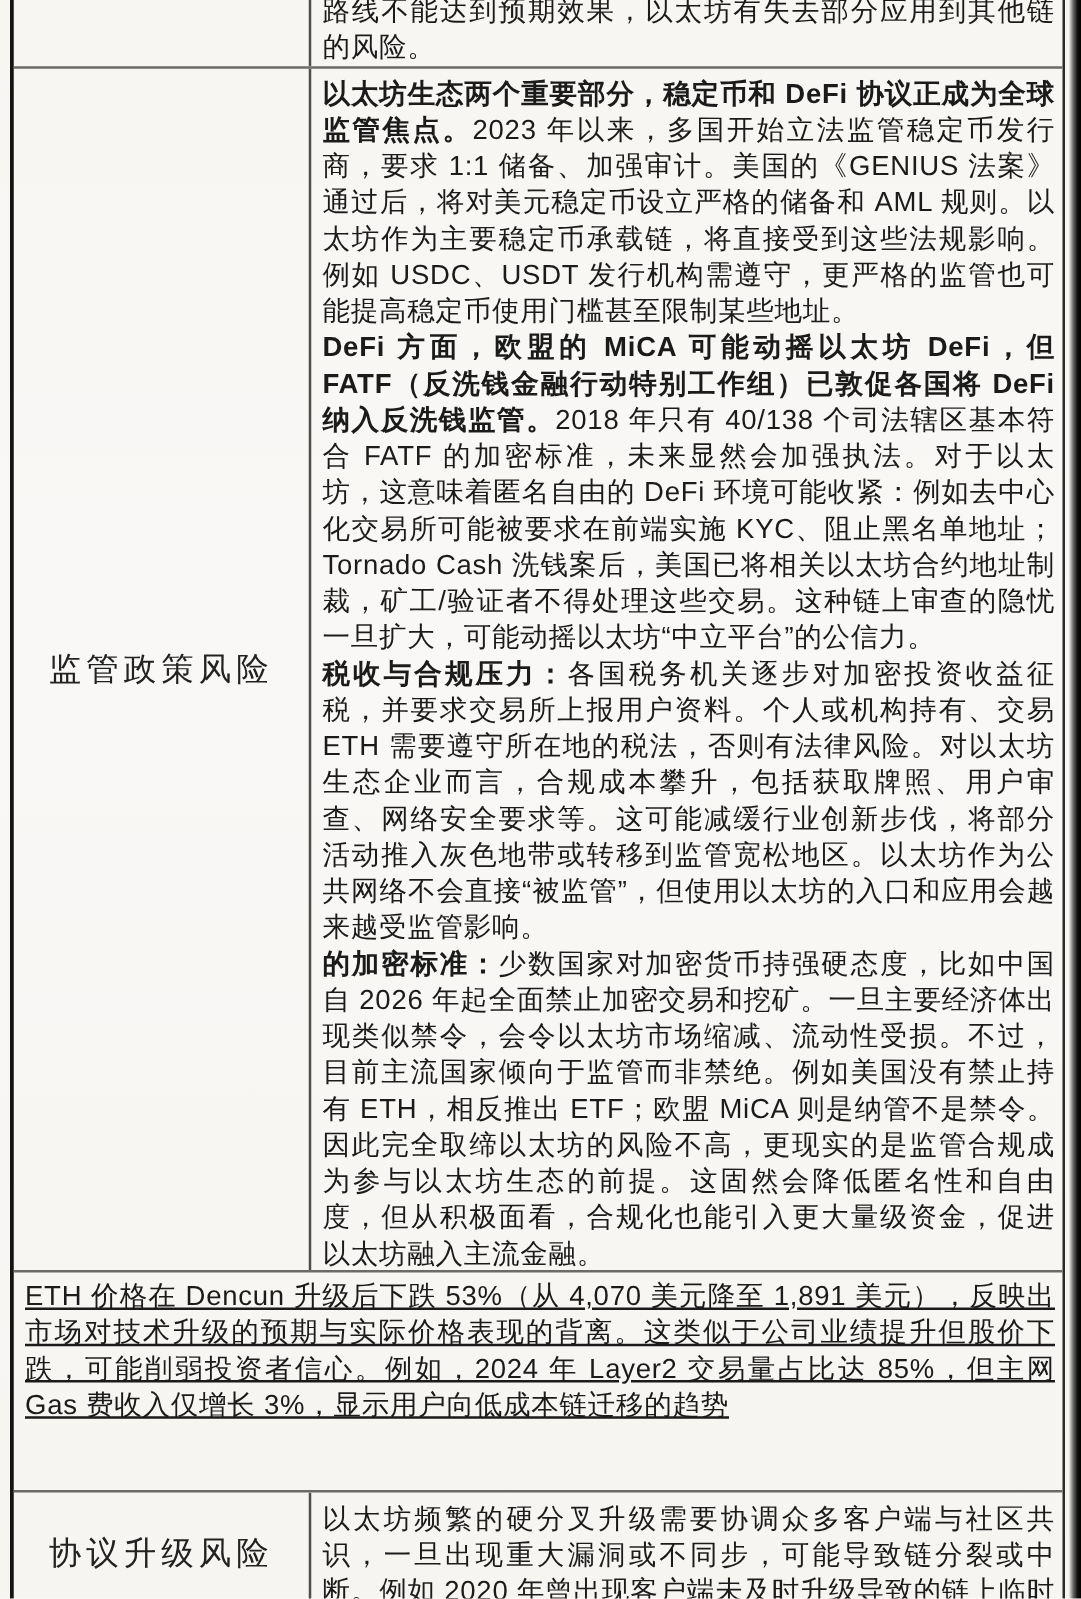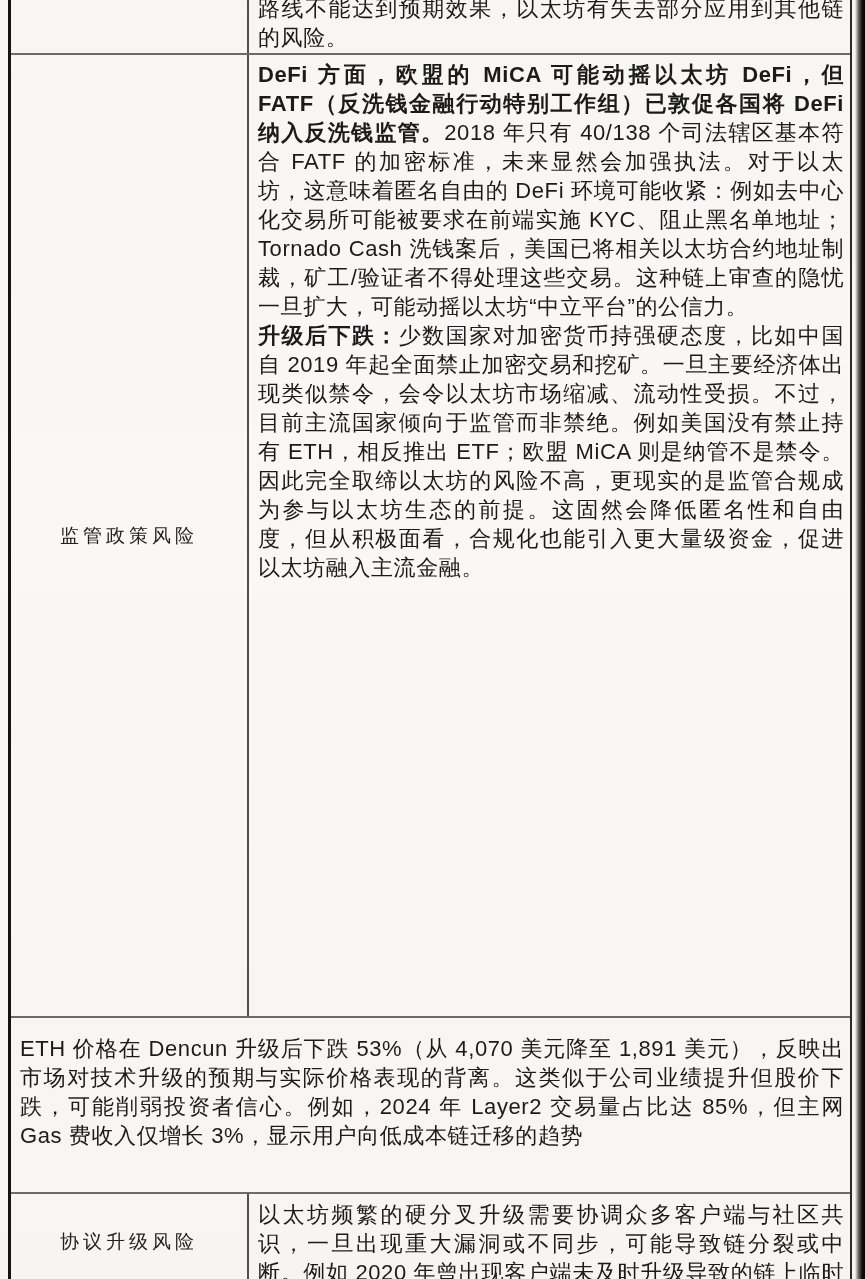--- a/index.html
+++ b/index.html
@@ -28,61 +28,63 @@
   .row + .row{border-top:2px solid #6b6b68;}
   .row:nth-child(1){height:53px;}
   .row:nth-child(2){height:963px;}
   .row:nth-child(3){height:176px;}
   .row:nth-child(4){height:98px;justify-content:space-between;}
   .cell-label{
     flex:0 0 238px;
     border-right:2px solid #4e4e4b;
     display:flex;align-items:center;justify-content:center;
     box-sizing:border-box;
-    font-size:19px;
+    font-size:26px;
     letter-spacing:4px;
     color:#222;
   }
   .cell-text{
     flex:1 1 auto;
     padding:5px 6px 4px 9px;
     box-sizing:border-box;
     overflow:hidden;
   }
   .para{
     font-size:22px;
     line-height:29px;
     text-align:justify;
     letter-spacing:0.6px;
     word-break:break-word;
   }
   .seg{font-weight:400;}
   .seg.bold{font-weight:700;}
   .row:nth-child(1) .cell-text{padding-top:0;}
   .row:nth-child(1) .para{margin-top:-6px;}
-  .row:nth-child(3) .cell-text{padding-top:16px;}
+  .row:nth-child(3) .cell-text{padding-top:4px;text-decoration:underline;}
   .row:nth-child(4) .cell-text{padding-top:6px;}
 </style>
 </head>
 <body>
 
 <div class="page">
   <div class="risk-table">
   <div class="row">
     <div class="cell-label"></div>
     <div class="cell-text">
           <div class="para"><span class="seg">路线不能达到预期效果，以太坊有失去部分应用到其他链的风险。</span></div>
         </div>
   </div>
 
   <div class="row">
     <div class="cell-label">监管政策风险</div>
     <div class="cell-text">
+          <div class="para"><span class="seg bold">以太坊生态两个重要部分，稳定币和 DeFi 协议正成为全球监管焦点。</span><span class="seg">2023 年以来，多国开始立法监管稳定币发行商，要求 1:1 储备、加强审计。美国的《GENIUS 法案》通过后，将对美元稳定币设立严格的储备和 AML 规则。以太坊作为主要稳定币承载链，将直接受到这些法规影响。例如 USDC、USDT 发行机构需遵守，更严格的监管也可能提高稳定币使用门槛甚至限制某些地址。</span></div>
           <div class="para"><span class="seg bold">DeFi 方面，欧盟的 MiCA 可能动摇以太坊 DeFi，但 FATF（反洗钱金融行动特别工作组）已敦促各国将 DeFi 纳入反洗钱监管。</span><span class="seg">2018 年只有 40/138 个司法辖区基本符合 FATF 的加密标准，未来显然会加强执法。对于以太坊，这意味着匿名自由的 DeFi 环境可能收紧：例如去中心化交易所可能被要求在前端实施 KYC、阻止黑名单地址；Tornado Cash 洗钱案后，美国已将相关以太坊合约地址制裁，矿工/验证者不得处理这些交易。这种链上审查的隐忧一旦扩大，可能动摇以太坊“中立平台”的公信力。</span></div>
-          <div class="para"><span class="seg bold">升级后下跌：</span><span class="seg">少数国家对加密货币持强硬态度，比如中国自 2019 年起全面禁止加密交易和挖矿。一旦主要经济体出现类似禁令，会令以太坊市场缩减、流动性受损。不过，目前主流国家倾向于监管而非禁绝。例如美国没有禁止持有 ETH，相反推出 ETF；欧盟 MiCA 则是纳管不是禁令。因此完全取缔以太坊的风险不高，更现实的是监管合规成为参与以太坊生态的前提。这固然会降低匿名性和自由度，但从积极面看，合规化也能引入更大量级资金，促进以太坊融入主流金融。</span></div>
+          <div class="para"><span class="seg bold">税收与合规压力：</span><span class="seg">各国税务机关逐步对加密投资收益征税，并要求交易所上报用户资料。个人或机构持有、交易 ETH 需要遵守所在地的税法，否则有法律风险。对以太坊生态企业而言，合规成本攀升，包括获取牌照、用户审查、网络安全要求等。这可能减缓行业创新步伐，将部分活动推入灰色地带或转移到监管宽松地区。以太坊作为公共网络不会直接“被监管”，但使用以太坊的入口和应用会越来越受监管影响。</span></div>
+          <div class="para"><span class="seg bold">的加密标准：</span><span class="seg">少数国家对加密货币持强硬态度，比如中国自 2026 年起全面禁止加密交易和挖矿。一旦主要经济体出现类似禁令，会令以太坊市场缩减、流动性受损。不过，目前主流国家倾向于监管而非禁绝。例如美国没有禁止持有 ETH，相反推出 ETF；欧盟 MiCA 则是纳管不是禁令。因此完全取缔以太坊的风险不高，更现实的是监管合规成为参与以太坊生态的前提。这固然会降低匿名性和自由度，但从积极面看，合规化也能引入更大量级资金，促进以太坊融入主流金融。</span></div>
         </div>
   </div>
 
   <div class="row">
     <div class="cell-text">
           <div class="para"><span class="seg">ETH 价格在 Dencun 升级后下跌 53%（从 4,070 美元降至 1,891 美元），反映出市场对技术升级的预期与实际价格表现的背离。这类似于公司业绩提升但股价下跌，可能削弱投资者信心。例如，2024 年 Layer2 交易量占比达 85%，但主网 Gas 费收入仅增长 3%，显示用户向低成本链迁移的趋势</span></div>
         </div>
   </div>
 
   <div class="row">

